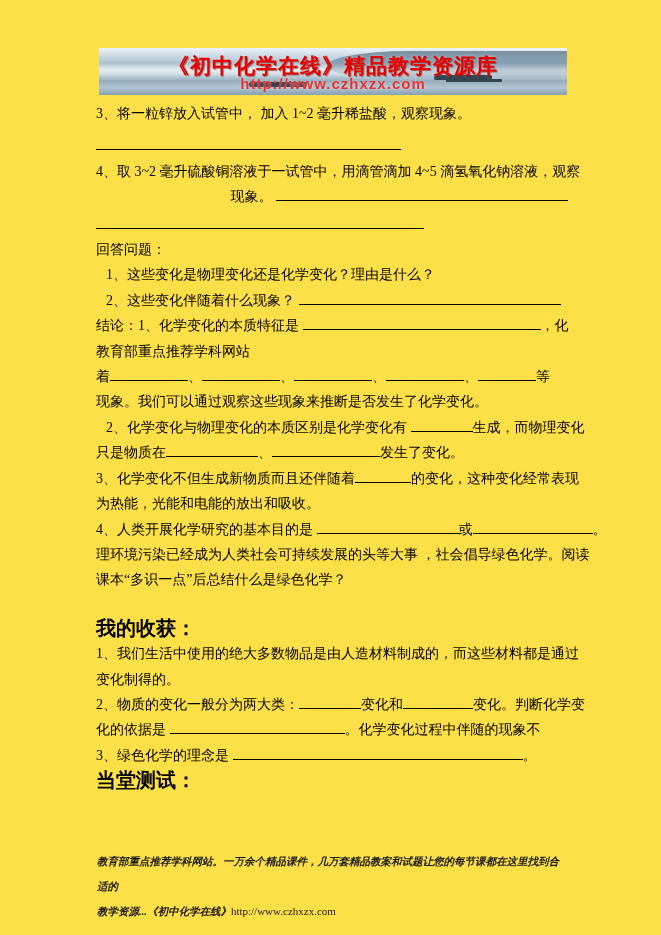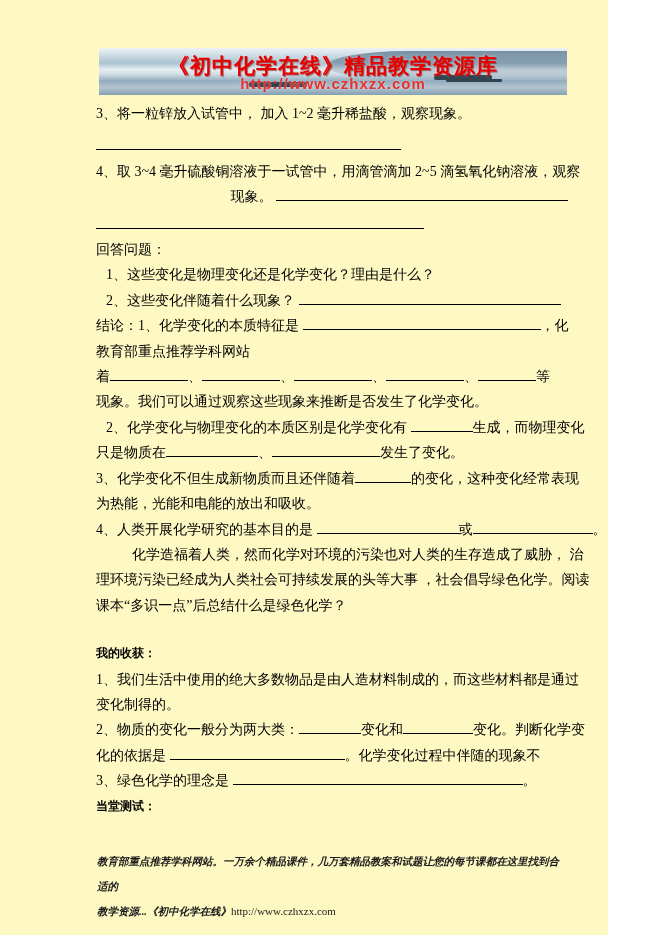--- a/index.html
+++ b/index.html
@@ -1,19 +1,19 @@
 <!DOCTYPE html>
 <html><head>
 <meta charset="utf-8">
 <style>
   html,body{margin:0;padding:0;background:#ffffff;}
   .page{
     position:relative;
-    width:608px;height:935px;
-    background:#fef9c3;
+    width:661px;height:935px;
+    background:#fde047;
     font-family:"Liberation Serif","DejaVu Serif",serif;
     color:#000;
     overflow:hidden;
   }
   
   .banner{
     position:absolute;left:99px;top:48px;width:468px;height:47px;
     overflow:hidden;
   }
   .banner-art{
@@ -42,21 +42,21 @@
     font-size:15px;font-weight:bold;letter-spacing:1px;color:#e63030;
     font-family:"Liberation Sans","DejaVu Sans",sans-serif;
     text-shadow:0 0 2px rgba(255,255,255,.5);
   }
   
   .doc{
     position:absolute;left:96px;top:101px;width:472px;
     font-size:14px;line-height:25.4px;
   }
   .doc-line{white-space:pre;}
-  .doc-line.bold{font-weight:bold;font-size:12px;}
+  .doc-line.bold{font-weight:bold;font-size:20px;}
   .doc-blank{
     display:inline-block;height:14px;
     border-bottom:1px solid #000;
     vertical-align:baseline;
   }
   .doc-underlined{}
   
   [data-name="line-blank-a"]{margin-top:7px;}
   [data-name="line-blank-b"]{margin-top:2px;}
   [data-name="heading-harvest"]{margin-top:23px;}
@@ -81,36 +81,35 @@
 
   <div class="banner" data-name="site-banner">
     <div class="banner-art" data-name="banner-landscape-image"></div>
     <div class="banner-title" data-name="banner-title">《初中化学在线》精品教学资源库</div>
     <div class="banner-url" data-name="banner-url">http://www.czhxzx.com</div>
   </div>
 
   <div class="doc" data-name="document-body">
       <div class="doc-line" data-name="line-exp3"><span class="" data-name="text-segment">3、将一粒锌放入试管中， 加入 1~2 毫升稀盐酸，观察现象。</span></div>
       <div class="doc-line" data-name="line-blank-a"><span class="doc-blank" data-name="fill-in-blank" style="width: 305px;"></span></div>
-      <div class="doc-line" data-name="line-exp4"><span class="" data-name="text-segment">4、取 3~4 毫升硫酸铜溶液于一试管中，用滴管滴加 2~5 滴氢氧化钠溶液，观察</span></div>
+      <div class="doc-line" data-name="line-exp4"><span class="" data-name="text-segment">4、取 3~2 毫升硫酸铜溶液于一试管中，用滴管滴加 4~5 滴氢氧化钠溶液，观察</span></div>
       <div class="doc-line" data-name="line-exp4-cont"><span class="" data-name="text-segment">现象。 </span><span class="doc-blank" data-name="fill-in-blank" style="width: 292px;"></span></div>
       <div class="doc-line" data-name="line-blank-b"><span class="doc-blank" data-name="fill-in-blank" style="width: 328px;"></span></div>
       <div class="doc-line" data-name="line-answer-heading"><span class="" data-name="text-segment">回答问题：</span></div>
       <div class="doc-line" data-name="line-q1"><span class="" data-name="text-segment">1、这些变化是物理变化还是化学变化？理由是什么？</span></div>
       <div class="doc-line" data-name="line-q2"><span class="" data-name="text-segment">2、这些变化伴随着什么现象？ </span><span class="doc-blank" data-name="fill-in-blank" style="width: 262px;"></span></div>
       <div class="doc-line" data-name="line-conclusion1"><span class="" data-name="text-segment">结论：1、化学变化的本质特征是 </span><span class="doc-blank" data-name="fill-in-blank" style="width: 238px;"></span><span class="" data-name="text-segment">，化</span></div>
       <div class="doc-line" data-name="line-conclusion1b"><span class="" data-name="text-segment">教育部重点推荐学科网站</span></div>
       <div class="doc-line" data-name="line-conclusion1c"><span class="" data-name="text-segment">着</span><span class="doc-blank" data-name="fill-in-blank" style="width: 78px;"></span><span class="" data-name="text-segment">、</span><span class="doc-blank" data-name="fill-in-blank" style="width: 78px;"></span><span class="" data-name="text-segment">、</span><span class="doc-blank" data-name="fill-in-blank" style="width: 78px;"></span><span class="" data-name="text-segment">、</span><span class="doc-blank" data-name="fill-in-blank" style="width: 78px;"></span><span class="" data-name="text-segment">、</span><span class="doc-blank" data-name="fill-in-blank" style="width: 58px;"></span><span class="" data-name="text-segment">等</span></div>
       <div class="doc-line" data-name="line-conclusion1d"><span class="" data-name="text-segment">现象。我们可以通过观察这些现象来推断是否发生了化学变化。</span></div>
       <div class="doc-line" data-name="line-conclusion2"><span class="" data-name="text-segment">2、化学变化与物理变化的本质区别是化学变化有 </span><span class="doc-blank" data-name="fill-in-blank" style="width: 62px;"></span><span class="" data-name="text-segment">生成，而物理变化</span></div>
       <div class="doc-line" data-name="line-conclusion2b"><span class="" data-name="text-segment">只是物质在</span><span class="doc-blank" data-name="fill-in-blank" style="width: 92px;"></span><span class="" data-name="text-segment">、</span><span class="doc-blank" data-name="fill-in-blank" style="width: 108px;"></span><span class="" data-name="text-segment">发生了变化。</span></div>
       <div class="doc-line" data-name="line-conclusion3"><span class="" data-name="text-segment">3、化学变化不但生成新物质而且还伴随着</span><span class="doc-blank" data-name="fill-in-blank" style="width: 56px;"></span><span class="" data-name="text-segment">的变化，这种变化经常表现</span></div>
       <div class="doc-line" data-name="line-conclusion3b"><span class="" data-name="text-segment">为热能，光能和电能的放出和吸收。</span></div>
       <div class="doc-line" data-name="line-conclusion4"><span class="" data-name="text-segment">4、人类开展化学研究的基本目的是 </span><span class="doc-blank" data-name="fill-in-blank" style="width: 142px;"></span><span class="" data-name="text-segment">或</span><span class="doc-blank" data-name="fill-in-blank" style="width: 120px;"></span><span class="" data-name="text-segment">。</span></div>
-      <div class="doc-line" data-name="line-green1"><span class="" data-name="text-segment">化学造福着人类，然而化学对环境的污染也对人类的生存造成了威胁， 治</span></div>
       <div class="doc-line" data-name="line-green2"><span class="" data-name="text-segment">理环境污染已经成为人类社会可持续发展的头等大事 ，社会倡导绿色化学。阅读</span></div>
       <div class="doc-line" data-name="line-green3"><span class="" data-name="text-segment">课本“多识一点”后总结什么是绿色化学？</span></div>
       <div class="doc-line bold" data-name="heading-harvest"><span class="" data-name="text-segment">我的收获：</span></div>
       <div class="doc-line" data-name="line-harvest1"><span class="" data-name="text-segment">1、我们生活中使用的绝大多数物品是由人造材料制成的，而这些材料都是通过</span></div>
       <div class="doc-line" data-name="line-harvest1b"><span class="" data-name="text-segment">变化制得的。</span></div>
       <div class="doc-line" data-name="line-harvest2"><span class="" data-name="text-segment">2、物质的变化一般分为两大类：</span><span class="doc-blank" data-name="fill-in-blank" style="width: 62px;"></span><span class="" data-name="text-segment">变化和</span><span class="doc-blank" data-name="fill-in-blank" style="width: 70px;"></span><span class="" data-name="text-segment">变化。</span><span class="doc-underlined" data-name="text-segment">判断</span><span class="" data-name="text-segment">化学变</span></div>
       <div class="doc-line" data-name="line-harvest2b"><span class="" data-name="text-segment">化的依据是 </span><span class="doc-blank" data-name="fill-in-blank" style="width: 175px;"></span><span class="" data-name="text-segment">。化学变化过程中伴随的现象不</span></div>
       <div class="doc-line" data-name="line-harvest3"><span class="" data-name="text-segment">3、绿色化学的理念是 </span><span class="doc-blank" data-name="fill-in-blank" style="width: 290px;"></span><span class="" data-name="text-segment">。</span></div>
       <div class="doc-line bold" data-name="heading-quiz"><span class="" data-name="text-segment">当堂测试：</span></div>
     </div>

